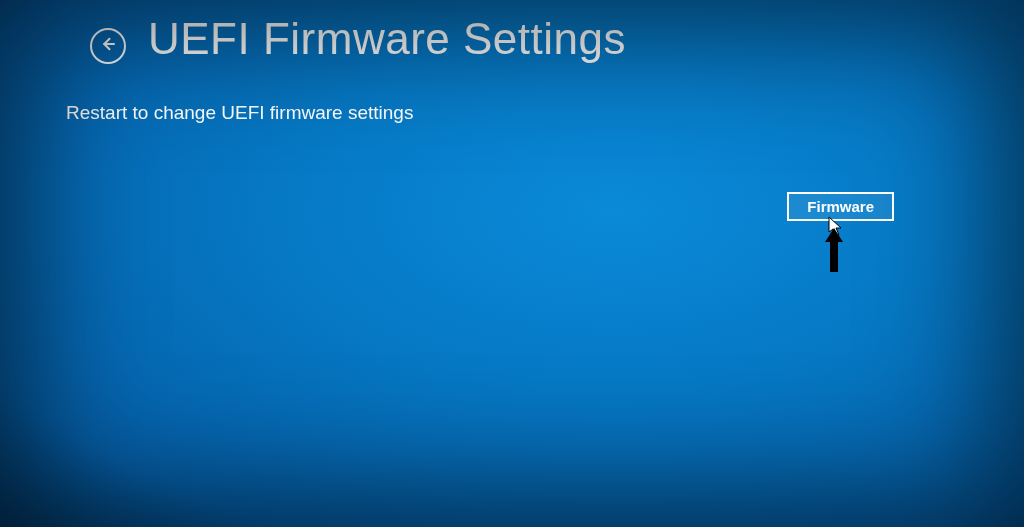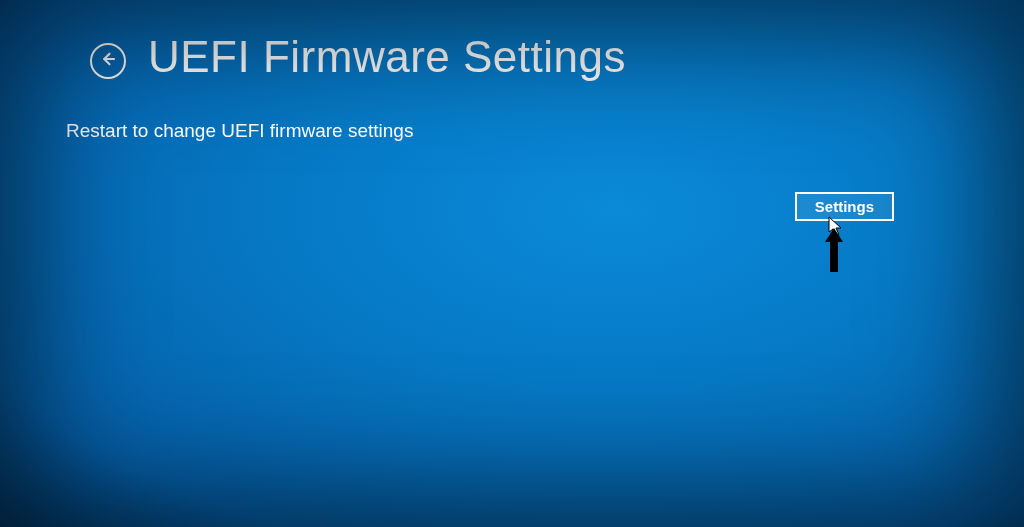--- a/index.html
+++ b/index.html
@@ -11,22 +11,22 @@
       width: 1024px;
       height: 527px;
       background: radial-gradient(ellipse at 60% 40%, #0a8ad8 0%, #0678c4 40%, #055fa8 80%, #033d6e 100%);
       font-family: "Segoe UI", "Segoe UI Light", Arial, sans-serif;
       color: #ffffff;
       overflow: hidden;
       position: relative;
     }
     .header {
       display: flex;
-      align-items: center;
-      padding-top: 32px;
+      align-items: flex-end;
+      padding-top: 14px;
       padding-left: 90px;
     }
     .back-button {
       width: 36px;
       height: 36px;
       border: 2.5px solid #ffffff;
       border-radius: 50%;
       display: flex;
       align-items: center;
       justify-content: center;
@@ -96,21 +96,21 @@
         <polyline points="14 5 7 12 14 19"></polyline>
         <line x1="7" y1="12" x2="20" y2="12"></line>
       </svg>
     </span>
   </div>
   <h1 class="page-title">UEFI Firmware Settings</h1>
 </div>
 
 <p class="subtitle">Restart to change UEFI firmware settings</p>
 
-<button class="restart-button">Settings</button>
+<button class="restart-button">Firmware</button>
 
 <div class="cursor">
   <svg viewBox="0 0 16 22">
     <path d="M1 1 L1 16 L5 13 L8 20 L11 19 L8 12 L13 12 Z" fill="#ffffff" stroke="#000000" stroke-width="1"></path>
   </svg>
 </div>
 
 <div class="annotation-arrow">
   <svg width="22" height="44" viewBox="0 0 22 44">
     <path d="M11 0 L2 14 L7 14 L7 44 L15 44 L15 14 L20 14 Z" fill="#000000"></path>

